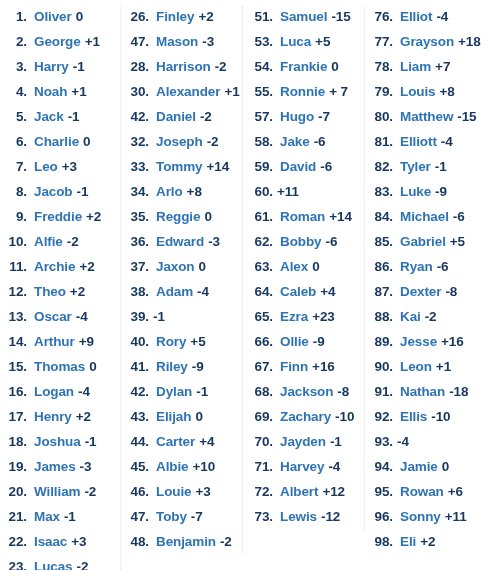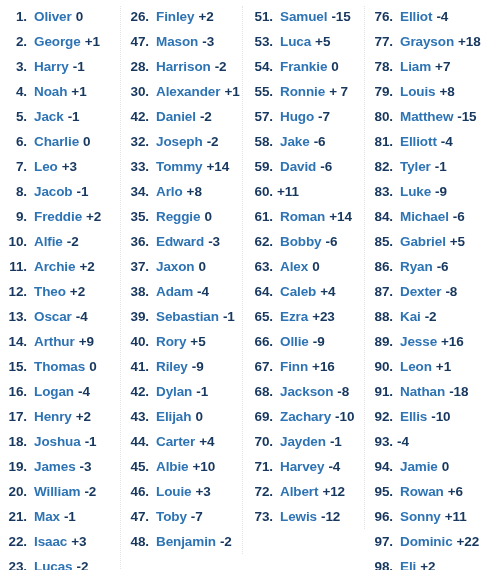--- a/index.html
+++ b/index.html
@@ -250,21 +250,20 @@
         <span class="rank-name">Jaxon</span>
         <span class="rank-delta">0</span>
       </div>
       <div class="rank-row">
         <span class="rank-num">38.</span>
         <span class="rank-name">Adam</span>
         <span class="rank-delta">-4</span>
       </div>
       <div class="rank-row">
         <span class="rank-num">39.</span>
-        <span class="rank-name">Sebastian</span>
         <span class="rank-delta">-1</span>
       </div>
       <div class="rank-row">
         <span class="rank-num">40.</span>
         <span class="rank-name">Rory</span>
         <span class="rank-delta">+5</span>
       </div>
       <div class="rank-row">
         <span class="rank-num">41.</span>
         <span class="rank-name">Riley</span>
@@ -509,25 +508,20 @@
       </div>
       <div class="rank-row">
         <span class="rank-num">95.</span>
         <span class="rank-name">Rowan</span>
         <span class="rank-delta">+6</span>
       </div>
       <div class="rank-row">
         <span class="rank-num">96.</span>
         <span class="rank-name">Sonny</span>
         <span class="rank-delta">+11</span>
-      </div>
-      <div class="rank-row">
-        <span class="rank-num">97.</span>
-        <span class="rank-name">Dominic</span>
-        <span class="rank-delta">+22</span>
       </div>
       <div class="rank-row">
         <span class="rank-num">98.</span>
         <span class="rank-name">Eli</span>
         <span class="rank-delta">+2</span>
       </div>
     </div>
   </div>
 
 </body></html>

